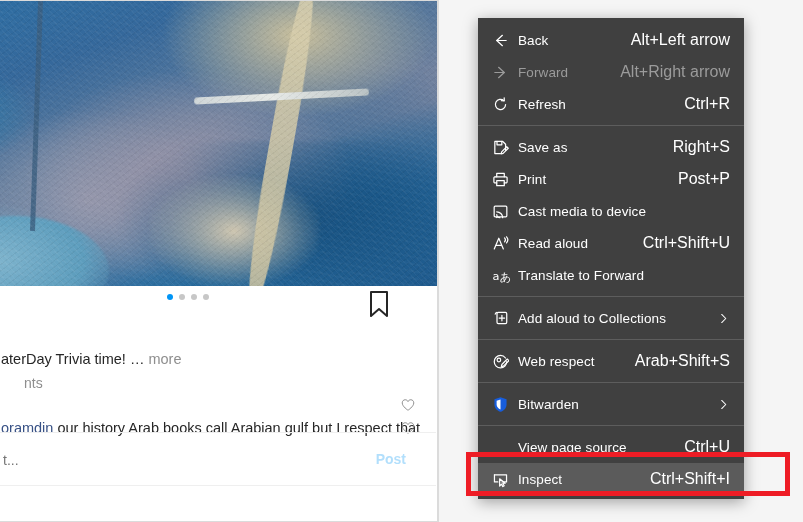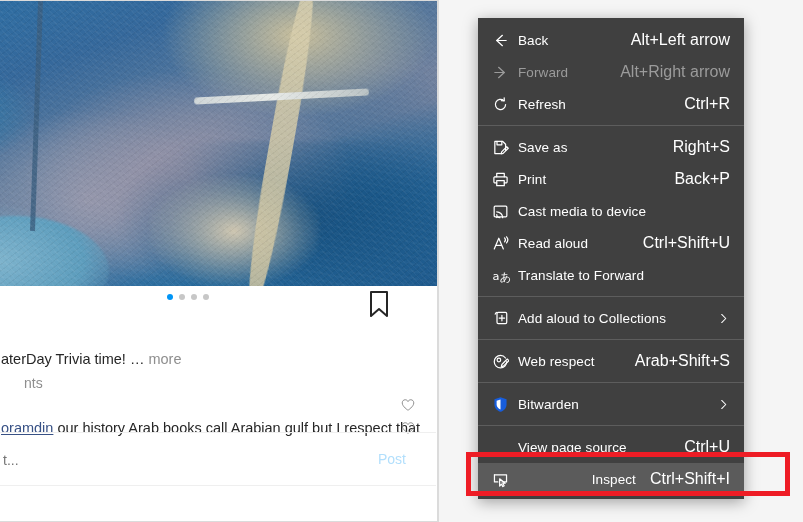--- a/index.html
+++ b/index.html
@@ -83,58 +83,58 @@
   .caption{
     position:absolute;left:62px;top:350px;width:400px;
     font-size:14.5px;color:#262626;white-space:nowrap;
   }
   .caption .more{color:#8e8e8e;}
   .comment-count{
     position:absolute;left:62px;top:374px;font-size:14px;color:#8e8e8e;padding-left:23px;
   }
 
   .cmt{position:absolute;left:62px;font-size:14.5px;color:#262626;white-space:nowrap;}
-  .cmt .user{color:#385185;text-decoration:underline;}
+  .cmt .user{color:#385185;}
   .cmt1{top:396px;}
   .cmt2{top:419px;}
   .heart{position:absolute;right:22px;width:14px;height:14px;}
   .heart.h1{top:397px;}
   .heart.h2{top:420px;}
 
   .composer{
     position:absolute;left:1px;right:1px;bottom:36px;height:52px;
     border-top:1px solid #efefef;
   }
   .composer-input{
     position:absolute;left:61px;top:18px;font-size:14px;color:#8e8e8e;
     background:none;border:0;outline:none;font-family:inherit;width:300px;
   }
   .post-btn{
     position:absolute;right:24px;top:17px;font-size:14px;color:#b2dffc;
-    font-weight:400;background:none;border:0;font-family:inherit;cursor:pointer;
+    font-weight:700;background:none;border:0;font-family:inherit;cursor:pointer;
   }
   .bottom-strip{position:absolute;left:1px;right:1px;bottom:0;height:35px;border-top:1px solid #efefef;background:#fff;}
 
   .page-right-fill{position:absolute;left:438px;top:0;width:365px;height:522px;background:#f5f5f5;}
   .page-right-fill::before{content:"";position:absolute;left:0;top:0;width:1px;height:522px;background:#dbdbdb;}
 
   
   #context-menu{
     position:absolute;left:478px;top:18px;width:266px;
     background:#404040;color:#ffffff;
     box-shadow:0 3px 14px rgba(0,0,0,.35);
     font-size:13.5px;
     padding:6px 0 4px 0;
     box-sizing:border-box;
   }
   .mi{
     position:relative;display:flex;align-items:center;height:32px;
     padding:0 14px 0 14px;box-sizing:border-box;cursor:default;
   }
-  .mi.hover{background:#5b5b5b;text-align:right;}
+  .mi.hover{background:#5b5b5b;}
   .mi.disabled{color:#9b9b9b;}
   .mi .ico{width:26px;flex:0 0 26px;display:flex;align-items:center;justify-content:flex-start;}
   .mi .label{flex:1 1 auto;white-space:nowrap;letter-spacing:.1px;}
   .mi .accel{flex:0 0 auto;white-space:nowrap;font-size:16px;margin-left:14px;}
   .mi.disabled .accel{color:#9b9b9b;}
   .mi .chev{flex:0 0 auto;width:14px;display:flex;justify-content:center;}
   .sep{height:1px;background:#5d5d5d;margin:5px 0;}
   svg{display:block;}
   .stroke{fill:none;stroke:currentColor;stroke-width:1.3;stroke-linecap:round;stroke-linejoin:round;}
 
@@ -258,21 +258,21 @@
     <div class="mi">
       <span class="ico">
         <svg viewBox="0 0 18 18" width="17" height="17" aria-hidden="true">
           <path class="stroke" d="M5 6.1 V2.6 H13 V6.1"></path>
           <path class="stroke" d="M3.2 6.1 H14.8 A1.2 1.2 0 0 1 16 7.3 V11.4 A1.2 1.2 0 0 1 14.8 12.6 H13"></path>
           <path class="stroke" d="M5 12.6 H3.2 A1.2 1.2 0 0 1 2 11.4 V7.3 A1.2 1.2 0 0 1 3.2 6.1"></path>
           <path class="stroke" d="M5 10.2 H13 V15.5 H5 Z"></path>
         </svg>
       </span>
       <span class="label">Print</span>
-      <span class="accel">Back+P</span>
+      <span class="accel">Post+P</span>
     </div>
     <div class="mi">
       <span class="ico">
         <svg viewBox="0 0 18 18" width="17" height="17" aria-hidden="true">
           <rect class="stroke" x="2.3" y="3.3" width="13.4" height="11.4" rx="1.1"></rect>
           <path class="stroke" d="M5 12.3 A3.3 3.3 0 0 0 8.3 15.6"></path>
           <path class="stroke" d="M5 9.3 A6.3 6.3 0 0 1 11.3 15.6"></path>
           <circle cx="5.1" cy="15.2" r=".85" fill="currentColor"></circle>
         </svg>
       </span>

